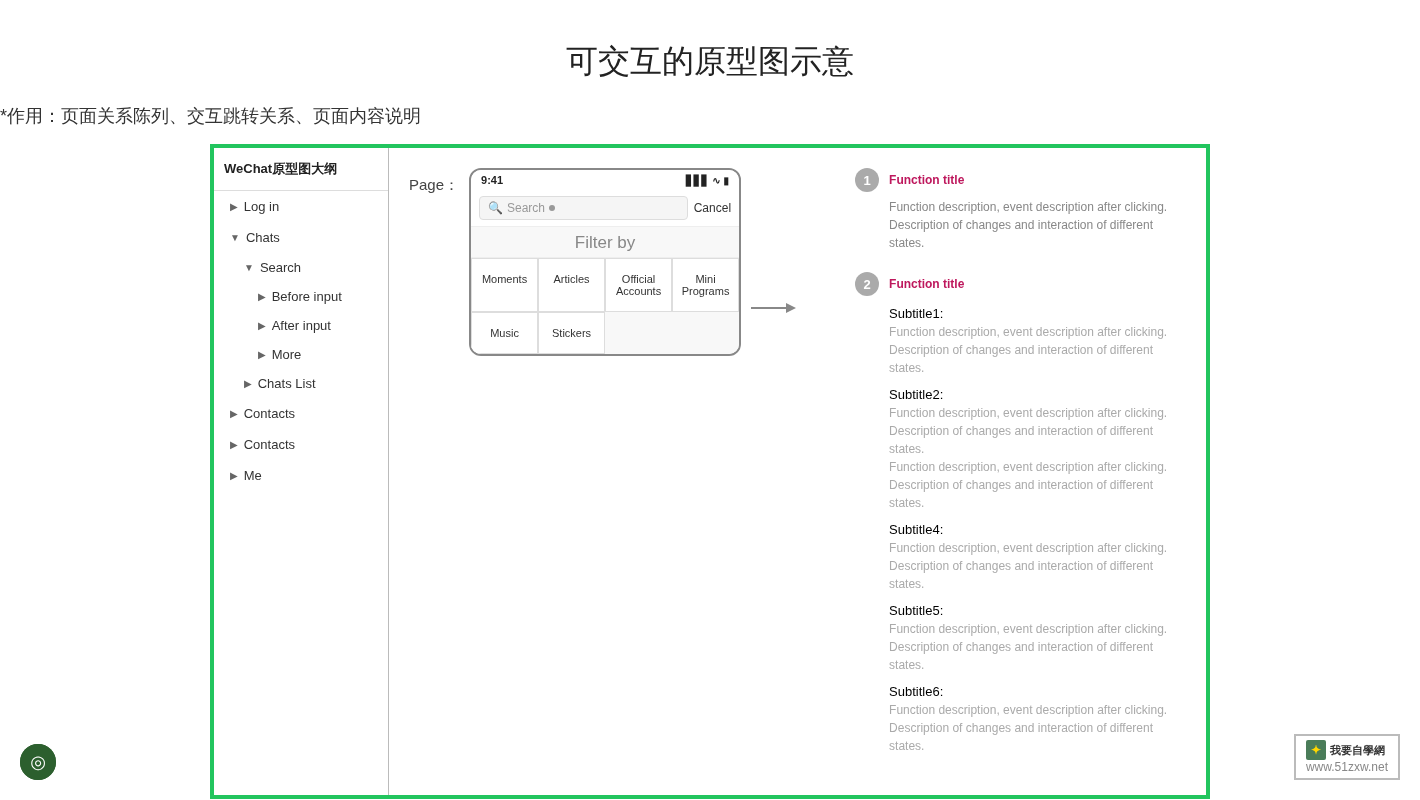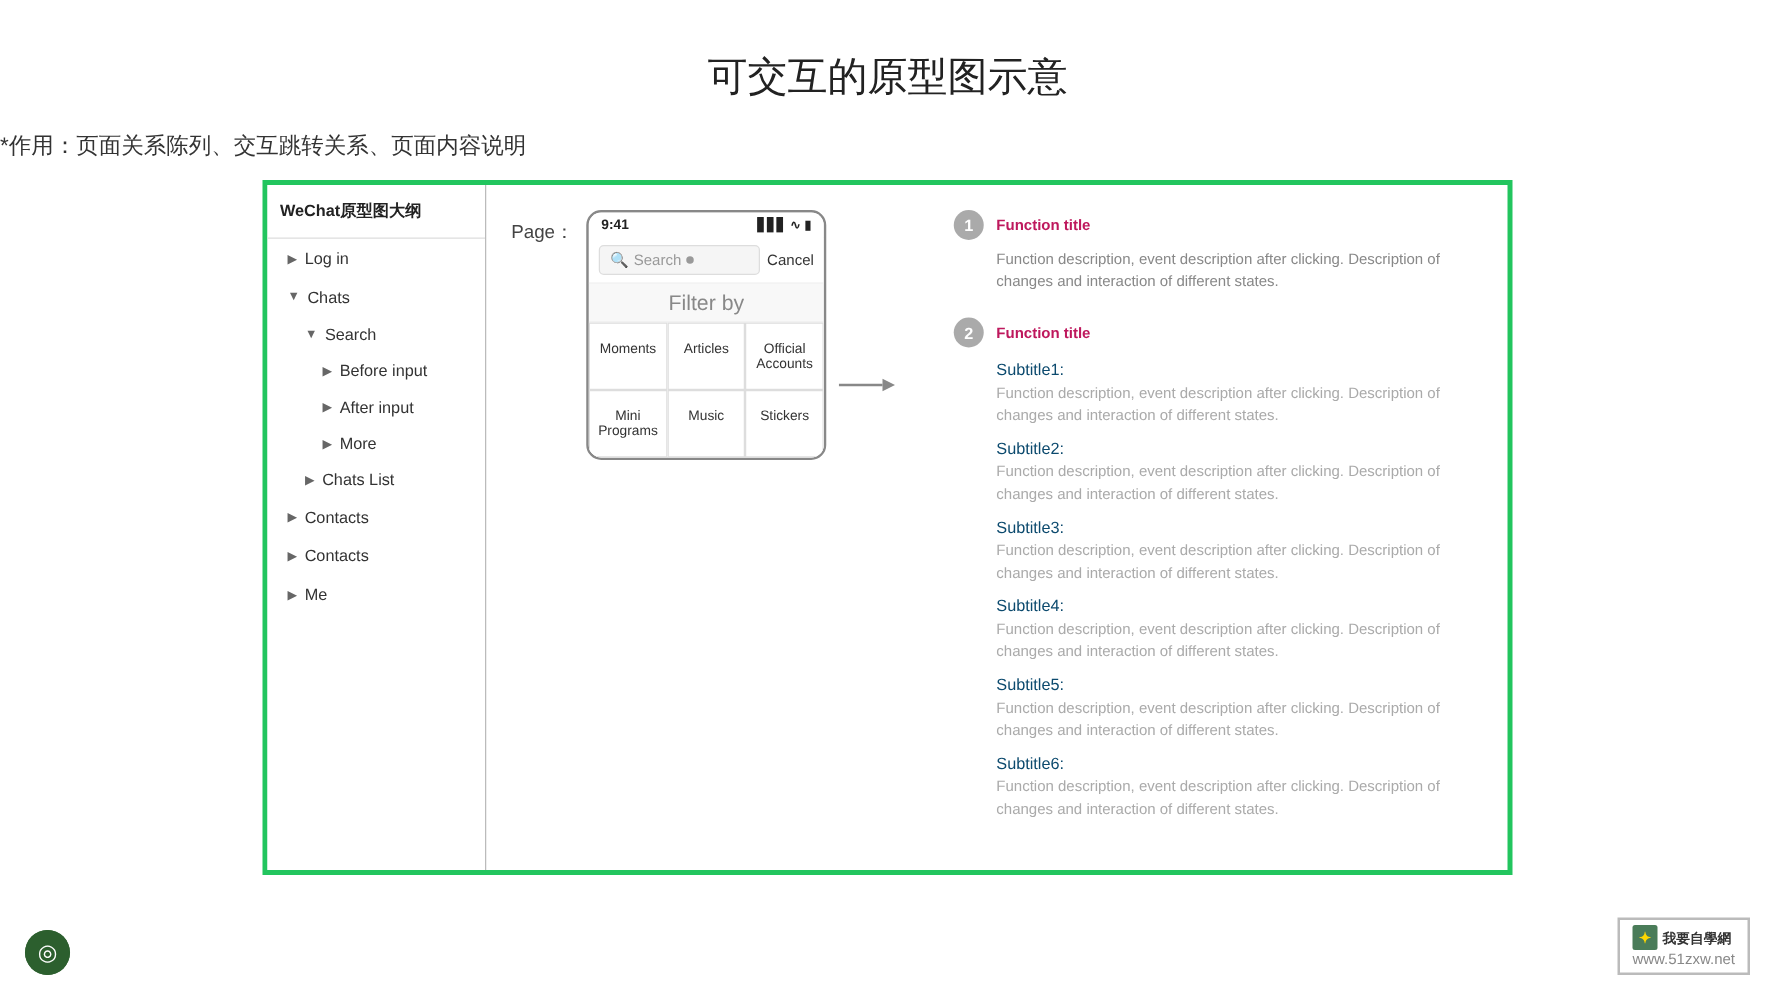--- a/index.html
+++ b/index.html
@@ -91,40 +91,40 @@
       color: #333;
       cursor: pointer;
     }
     .sidebar-deep-item .arrow { margin-right: 6px; font-size: 10px; color: #666; }
 
     
     .content-area {
       flex: 1;
       display: flex;
       padding: 20px 20px;
-      gap: 32px;
+      gap: 44px;
     }
 
     
     .phone-section {
       display: flex;
       align-items: flex-start;
       gap: 10px;
     }
 
     .page-label {
       font-size: 15px;
       color: #444;
       margin-top: 8px;
       white-space: nowrap;
     }
 
     
     .phone-mockup {
-      width: 192px;
+      width: 272px;
       border: 2px solid #888;
       border-radius: 12px;
       background: #fff;
       overflow: hidden;
     }
 
     .phone-status-bar {
       display: flex;
       justify-content: space-between;
       align-items: center;
@@ -180,21 +180,21 @@
     .filter-by-label {
       text-align: center;
       font-size: 17px;
       color: #888;
       padding: 6px 0 4px;
       background: #f8f8f8;
     }
 
     .filter-grid {
       display: grid;
-      grid-template-columns: 1fr 1fr 1fr;
+      grid-template-columns: 1fr 1fr 1fr 1fr;
       background: #f8f8f8;
       border-top: 1px solid #eee;
     }
 
     .filter-cell {
       padding: 14px 6px;
       text-align: center;
       font-size: 11px;
       color: #333;
       border: 0.5px solid #ddd;
@@ -241,21 +241,21 @@
 
     .function-desc {
       font-size: 12px;
       color: #888;
       margin-left: 34px;
       line-height: 1.5;
     }
 
     .subtitle-label {
       font-size: 13px;
-      color: #0c4a6e;
+      color: #000000;
       margin-left: 34px;
       margin-top: 10px;
       margin-bottom: 2px;
     }
 
     .subtitle-desc {
       font-size: 12px;
       color: #aaa;
       margin-left: 34px;
       line-height: 1.5;
@@ -433,21 +433,20 @@
           <div class="function-number">2</div>
           <div class="function-title">Function title</div>
         </div>
 
         <div class="subtitle-label">Subtitle1:</div>
         <div class="subtitle-desc">Function description, event description after clicking. Description of changes and interaction of different states.</div>
 
         <div class="subtitle-label">Subtitle2:</div>
         <div class="subtitle-desc">Function description, event description after clicking. Description of changes and interaction of different states.</div>
 
-        <div class="subtitle-label">Subtitle3:</div>
         <div class="subtitle-desc">Function description, event description after clicking. Description of changes and interaction of different states.</div>
 
         <div class="subtitle-label">Subtitle4:</div>
         <div class="subtitle-desc">Function description, event description after clicking. Description of changes and interaction of different states.</div>
 
         <div class="subtitle-label">Subtitle5:</div>
         <div class="subtitle-desc">Function description, event description after clicking. Description of changes and interaction of different states.</div>
 
         <div class="subtitle-label">Subtitle6:</div>
         <div class="subtitle-desc">Function description, event description after clicking. Description of changes and interaction of different states.</div>

